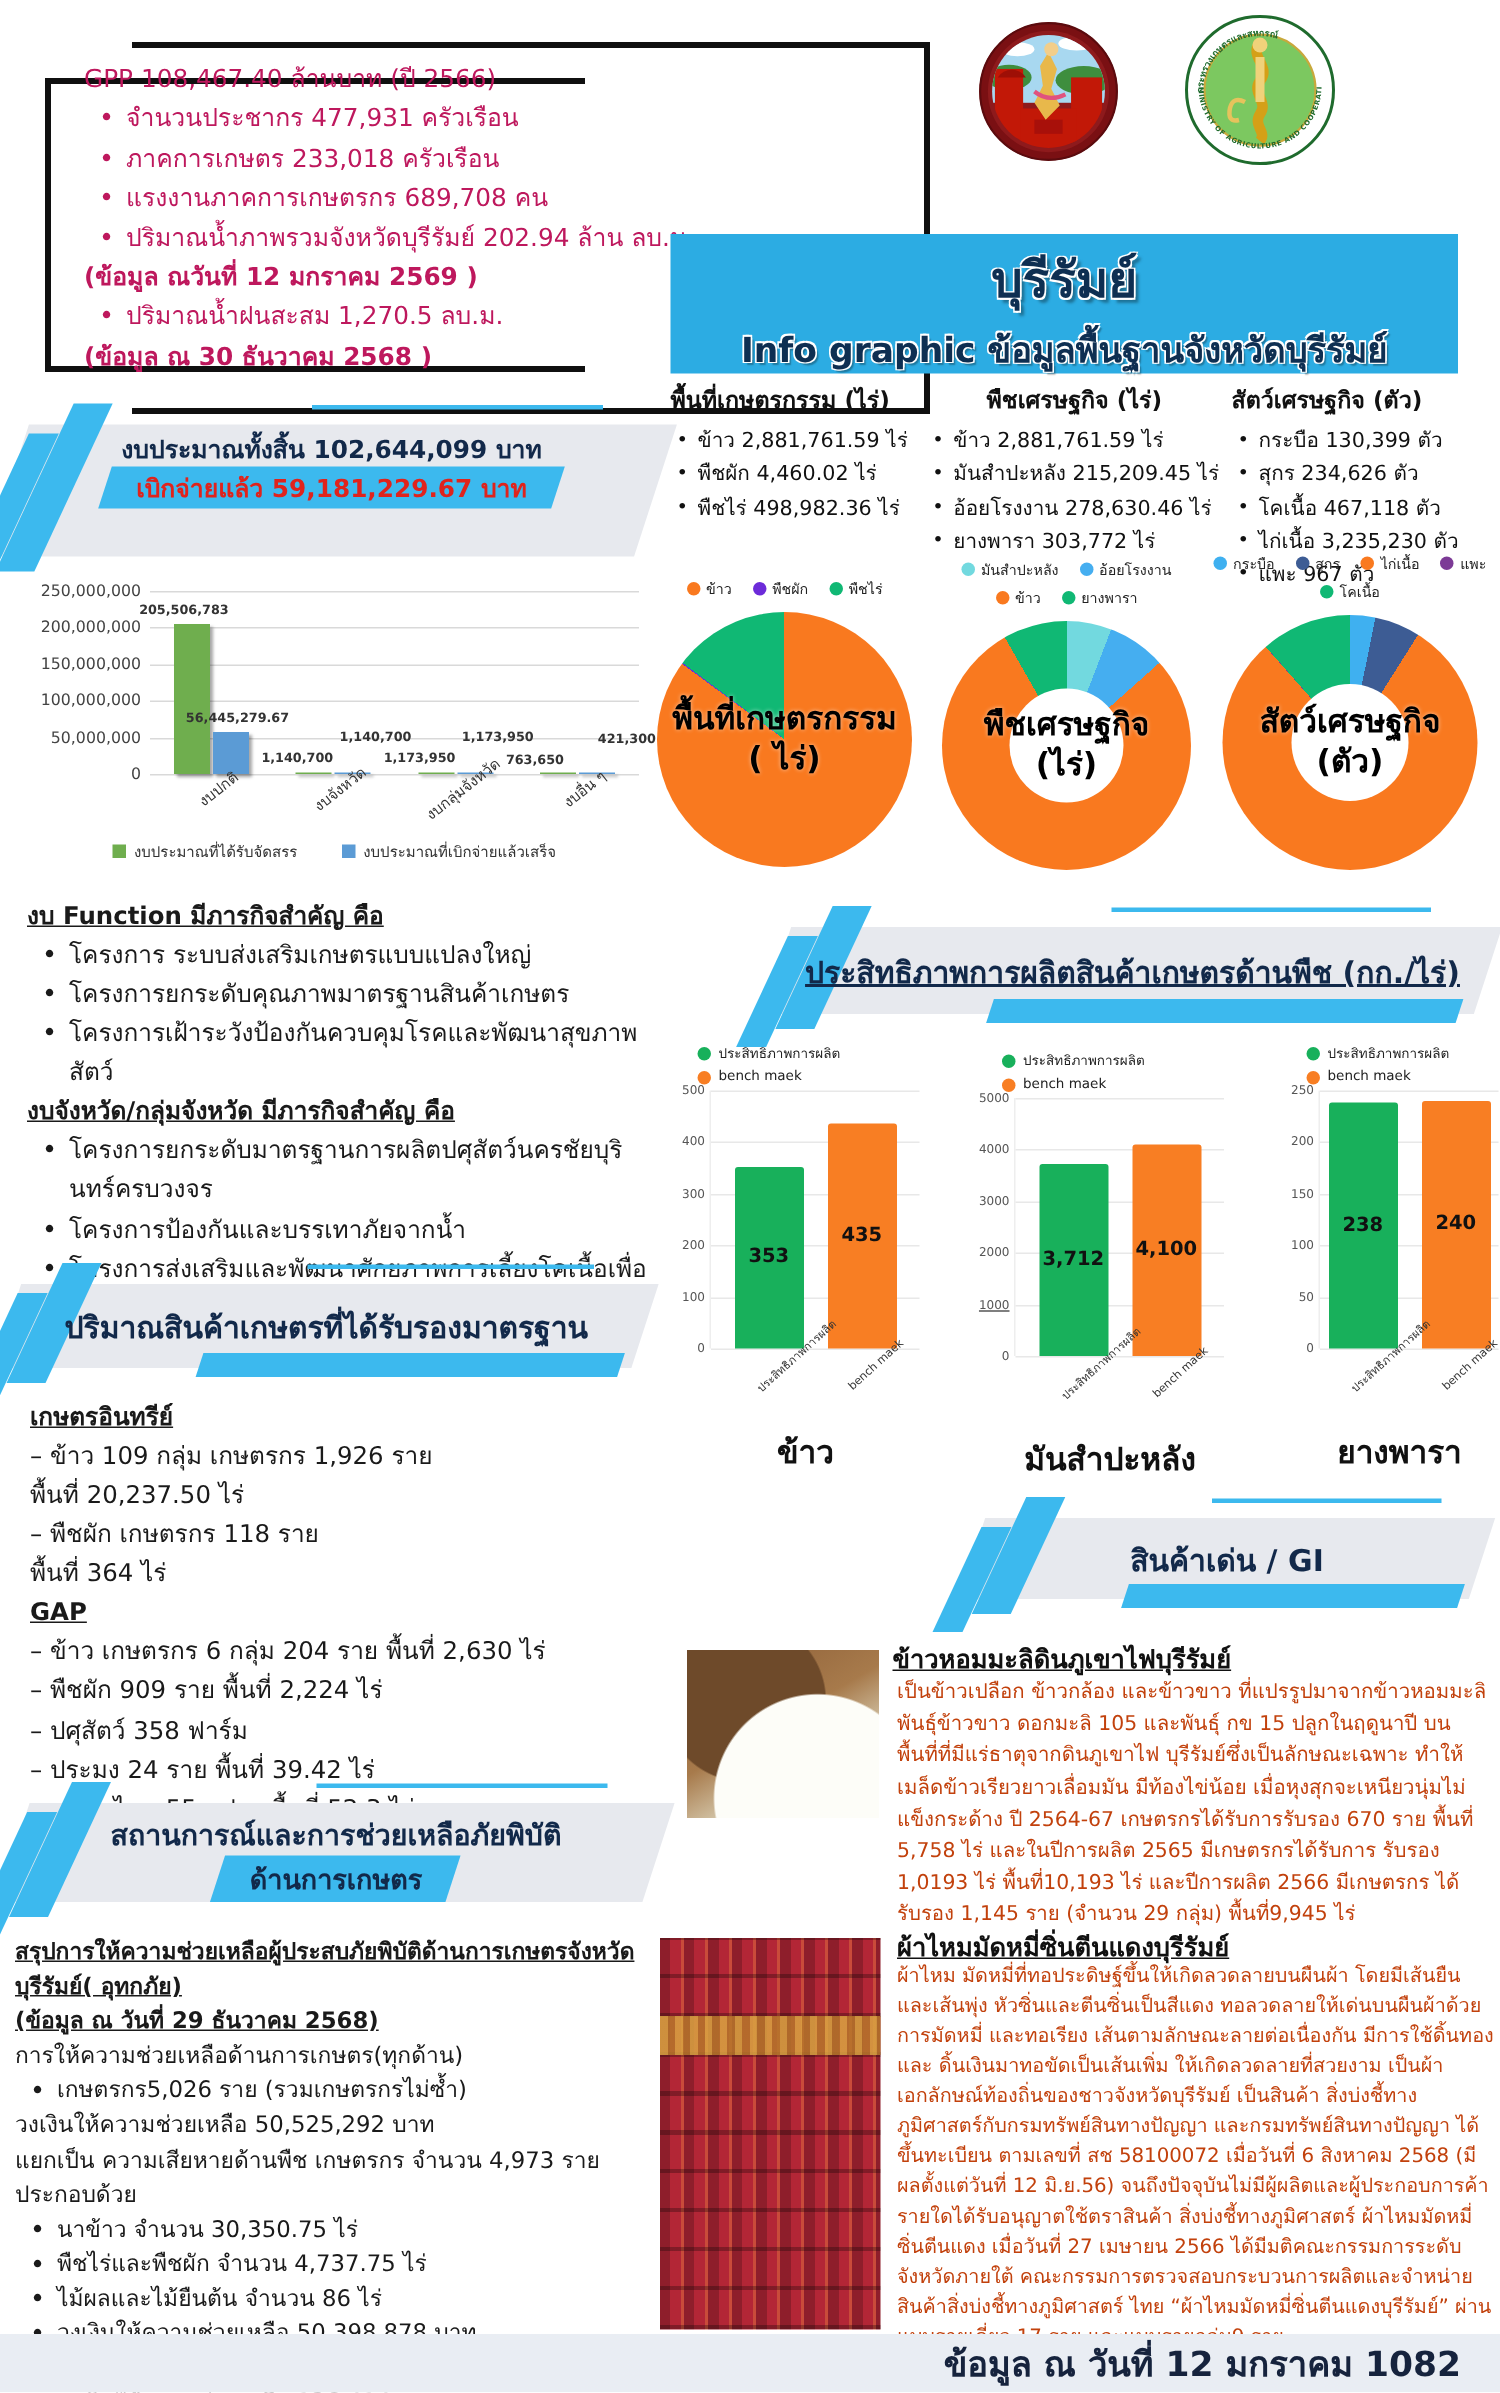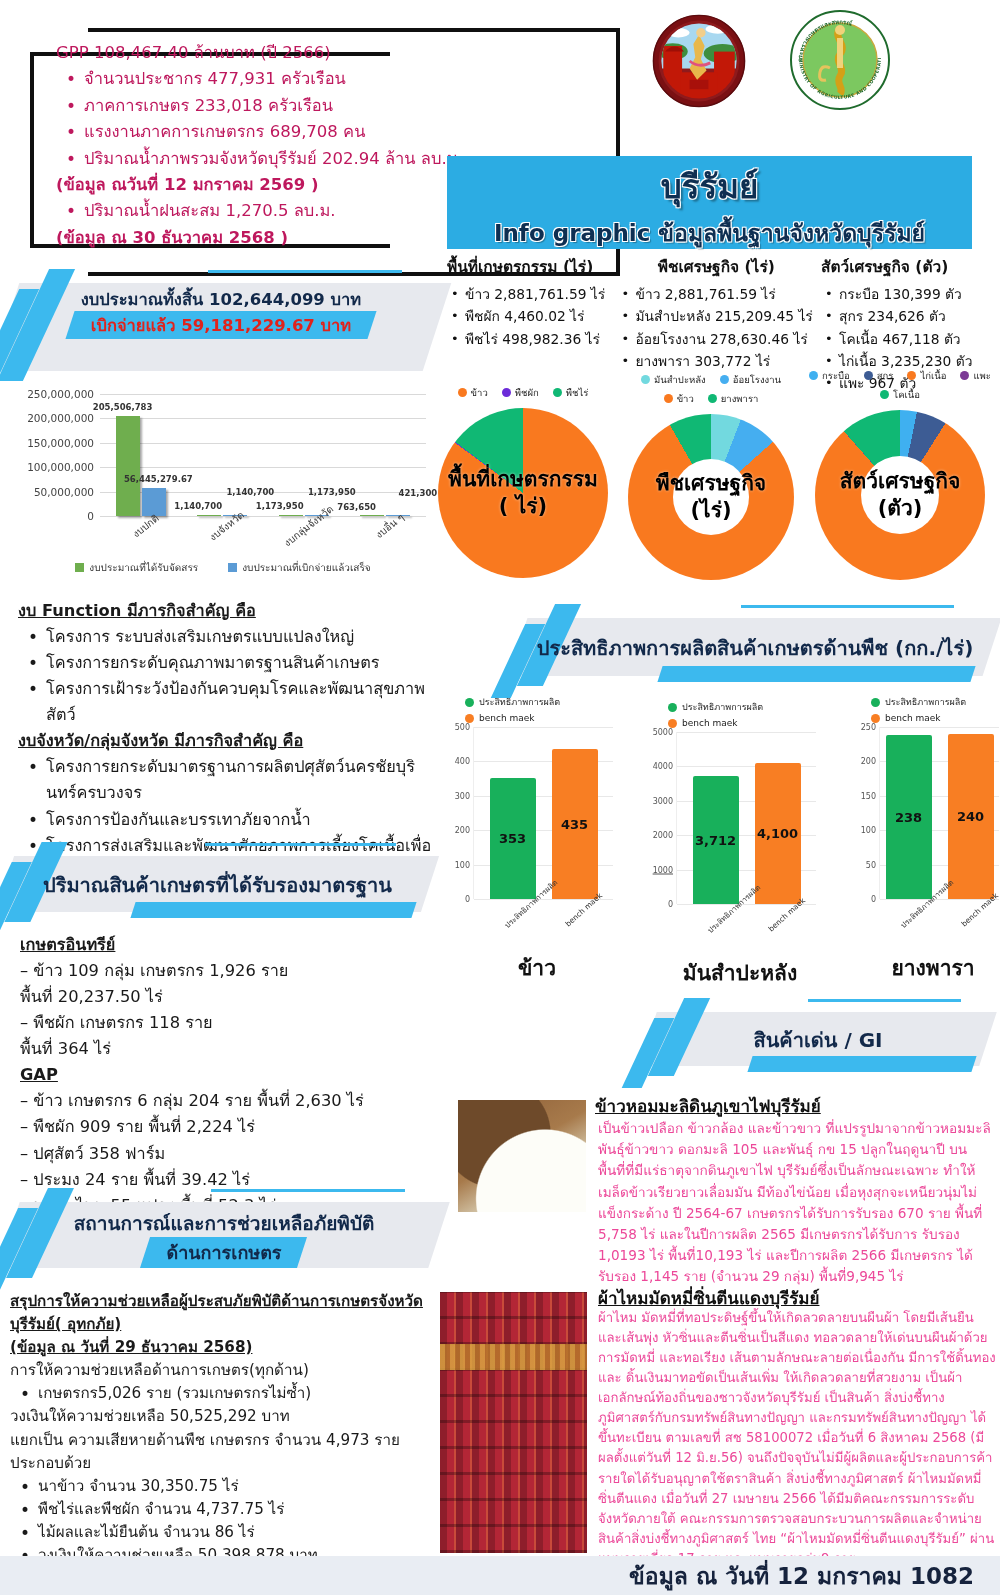--- a/index.html
+++ b/index.html
@@ -86,21 +86,21 @@
   .rice-photo{background:
      radial-gradient(circle at 68% 88%,#fdfdf8 0 52%,rgba(0,0,0,0) 53%),
      radial-gradient(circle at 30% 30%,#6e4a2a 0 45%,rgba(0,0,0,0) 46%),
      linear-gradient(150deg,#8a5c35 0%,#a77a4b 45%,#d8cdb2 70%,#efe9da 100%);}
   .silk-photo{background:
      repeating-linear-gradient(0deg,rgba(0,0,0,.28) 0 3px,rgba(0,0,0,0) 3px 26px),
      repeating-linear-gradient(90deg,#8e1e2b 0 7px,#b32636 7px 14px,#c94b3a 14px 16px);}
   .silk-photo::before{content:"";position:absolute;left:0;right:0;top:52px;height:26px;
      background:repeating-linear-gradient(90deg,#d9a441 0 5px,#b5762a 5px 10px);opacity:.85;}
   .gi-head{position:absolute;font-size:17px;font-weight:800;text-decoration:underline;color:#111;}
-  .gi-para{position:absolute;font-size:13.6px;line-height:1.56;color:#ec4899;}
+  .gi-para{position:absolute;font-size:13.6px;line-height:1.56;color:#c2410c;}
   
   .footer{position:absolute;left:0;top:1556px;width:1000px;height:39px;background:#E9EDF3;
      display:flex;align-items:center;justify-content:flex-end;padding-right:26px;box-sizing:border-box;
      font-size:23px;font-weight:800;color:#16233D;}
 </style>
 </head>
 <body>
 
 <div id="page">
 
@@ -362,21 +362,21 @@
       <div class="ln bl">โครงการป้องกันและบรรเทาภัยจากน้ำ</div>
       <div class="ln bl">โครงการส่งเสริมและพัฒนาศักยภาพการเลี้ยงโคเนื้อเพื่อเพิ่มมูลค่าและลดต้นทุน</div>
     </div>
 
   <div class="banner" style="left:518px;top:618px;width:474px;height:58px;">
     <div class="b-line"></div>
     <div class="b-bg"></div>
     <div class="b-stripe1"></div>
     <div class="b-stripe2"></div>
     <div class="b-bar"></div>
-    <div class="b-text" style="padding-top:14px;font-size:20px;">ประสิทธิภาพการผลิตสินค้าเกษตรด้านพืช (กก./ไร่)</div>
+    <div class="b-text" style="padding-top:14px;font-size:20px;text-decoration:underline;">ประสิทธิภาพการผลิตสินค้าเกษตรด้านพืช (กก./ไร่)</div>
   </div>
 
   <div class="ychart" style="left:443px;top:695px;width:170px;">
       <div class="yc-legend">
         <div class="yc-li">
           <span class="yc-dot" style="background: rgb(24, 176, 91);"></span>
           <span>ประสิทธิภาพการผลิต</span>
         </div>
         <div class="yc-li">
           <span class="yc-dot" style="background: rgb(248, 126, 35);"></span>

